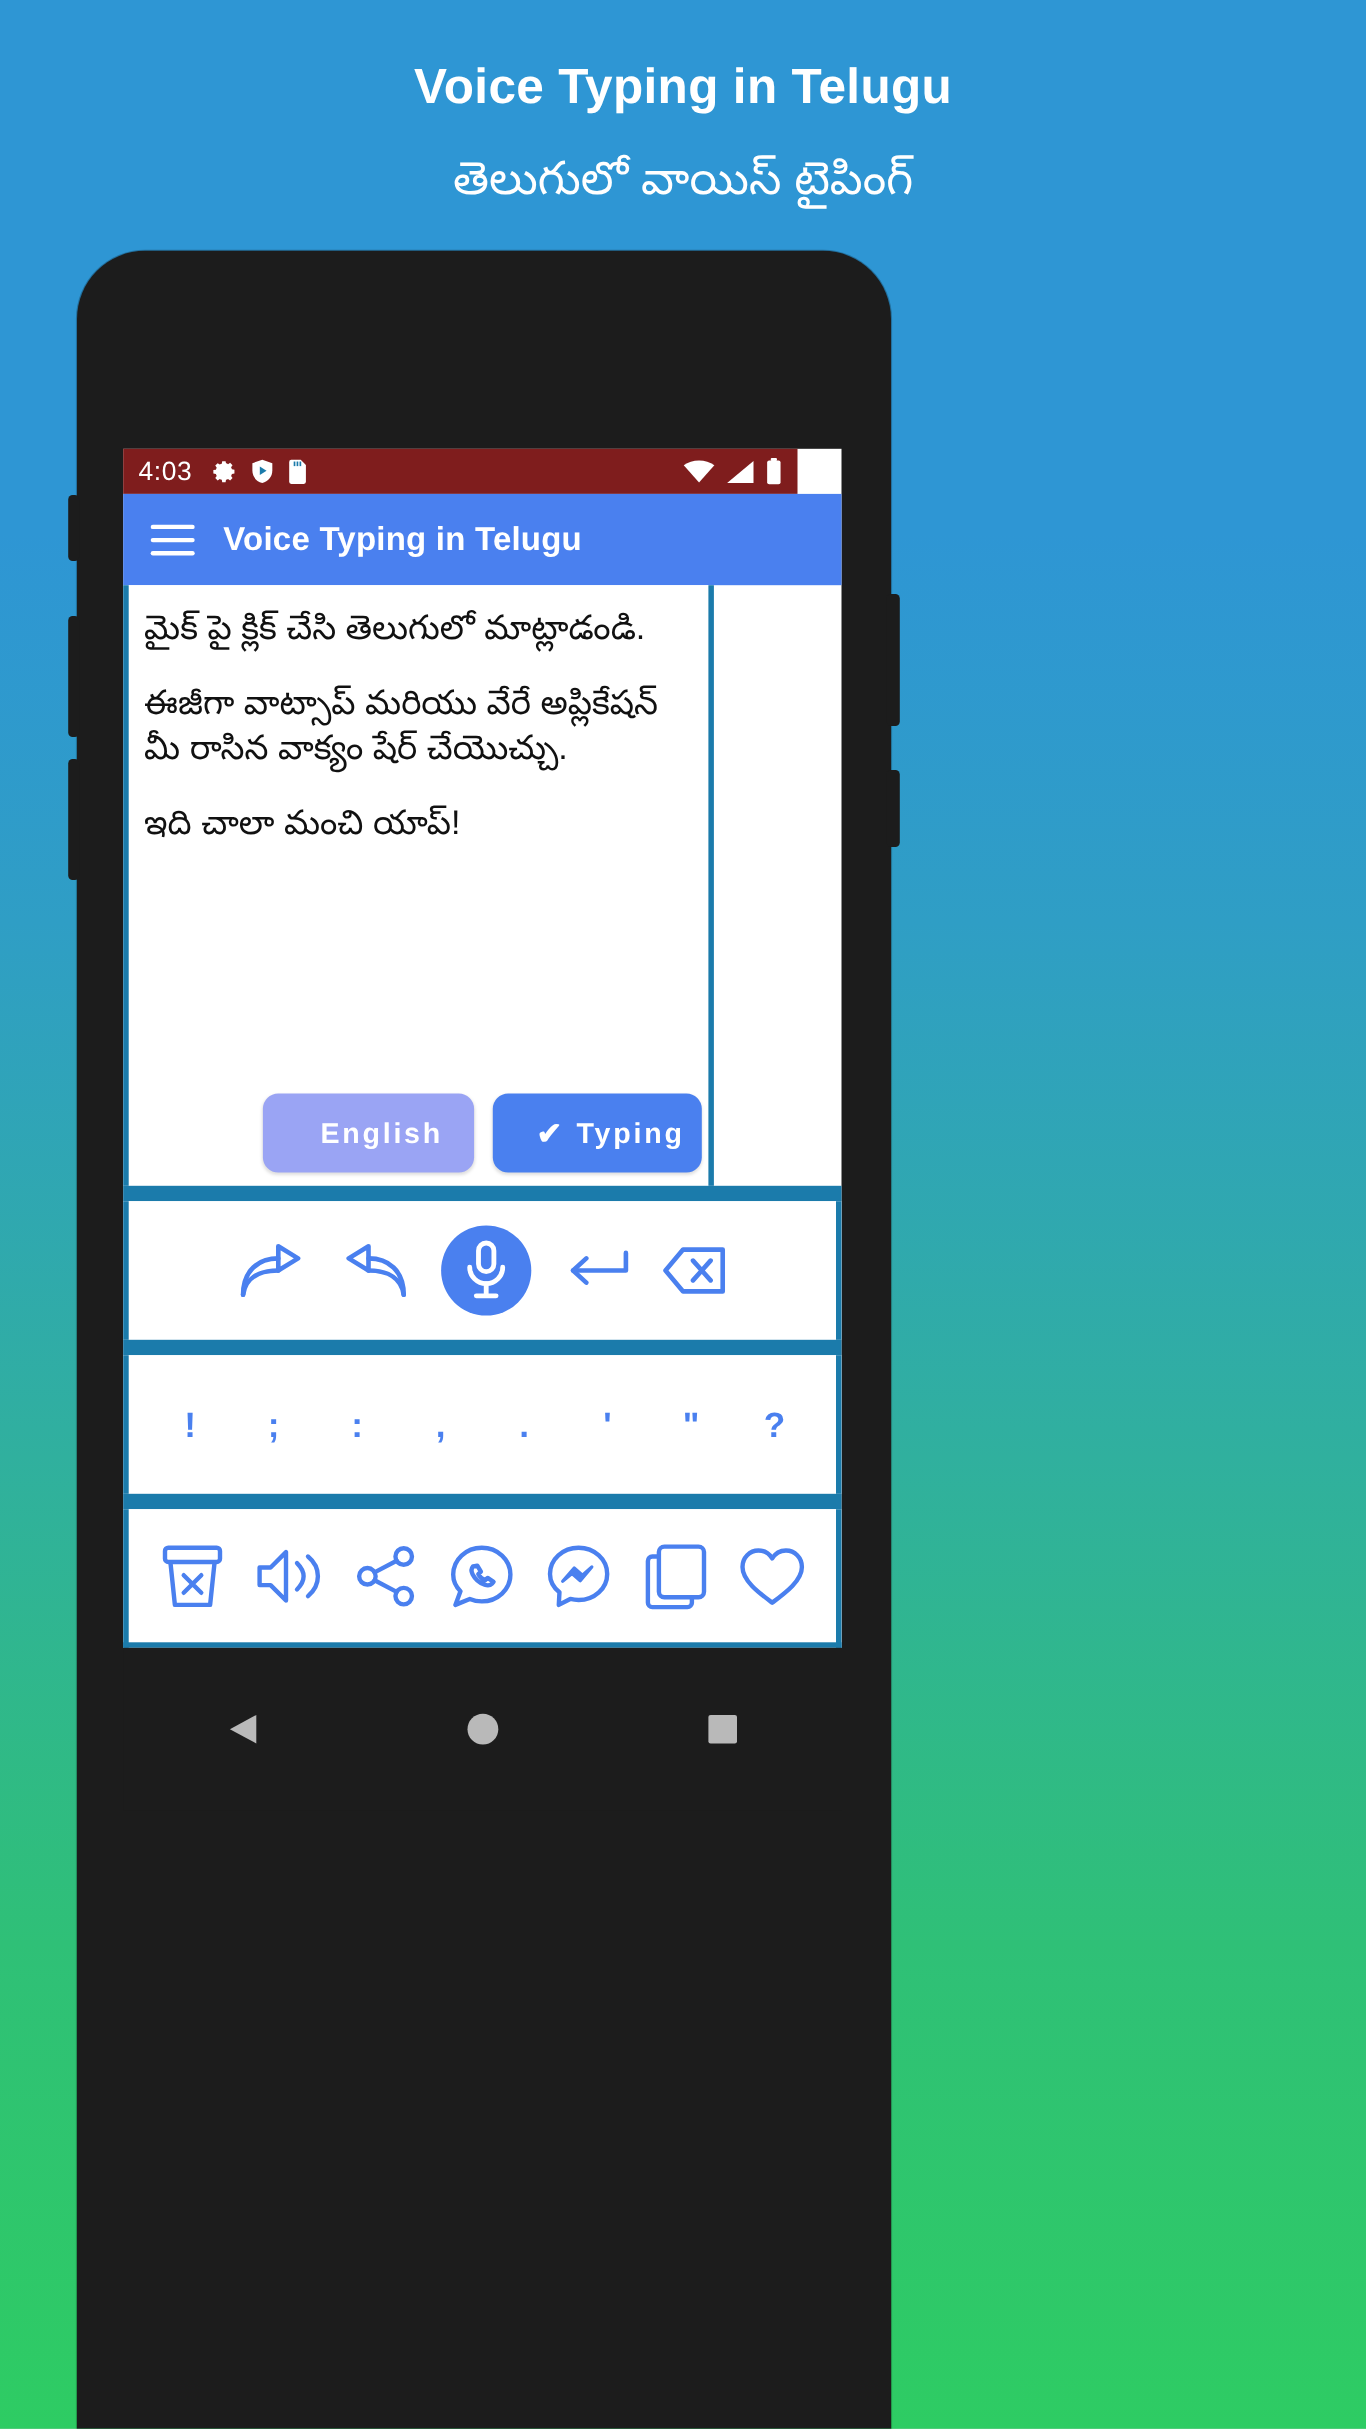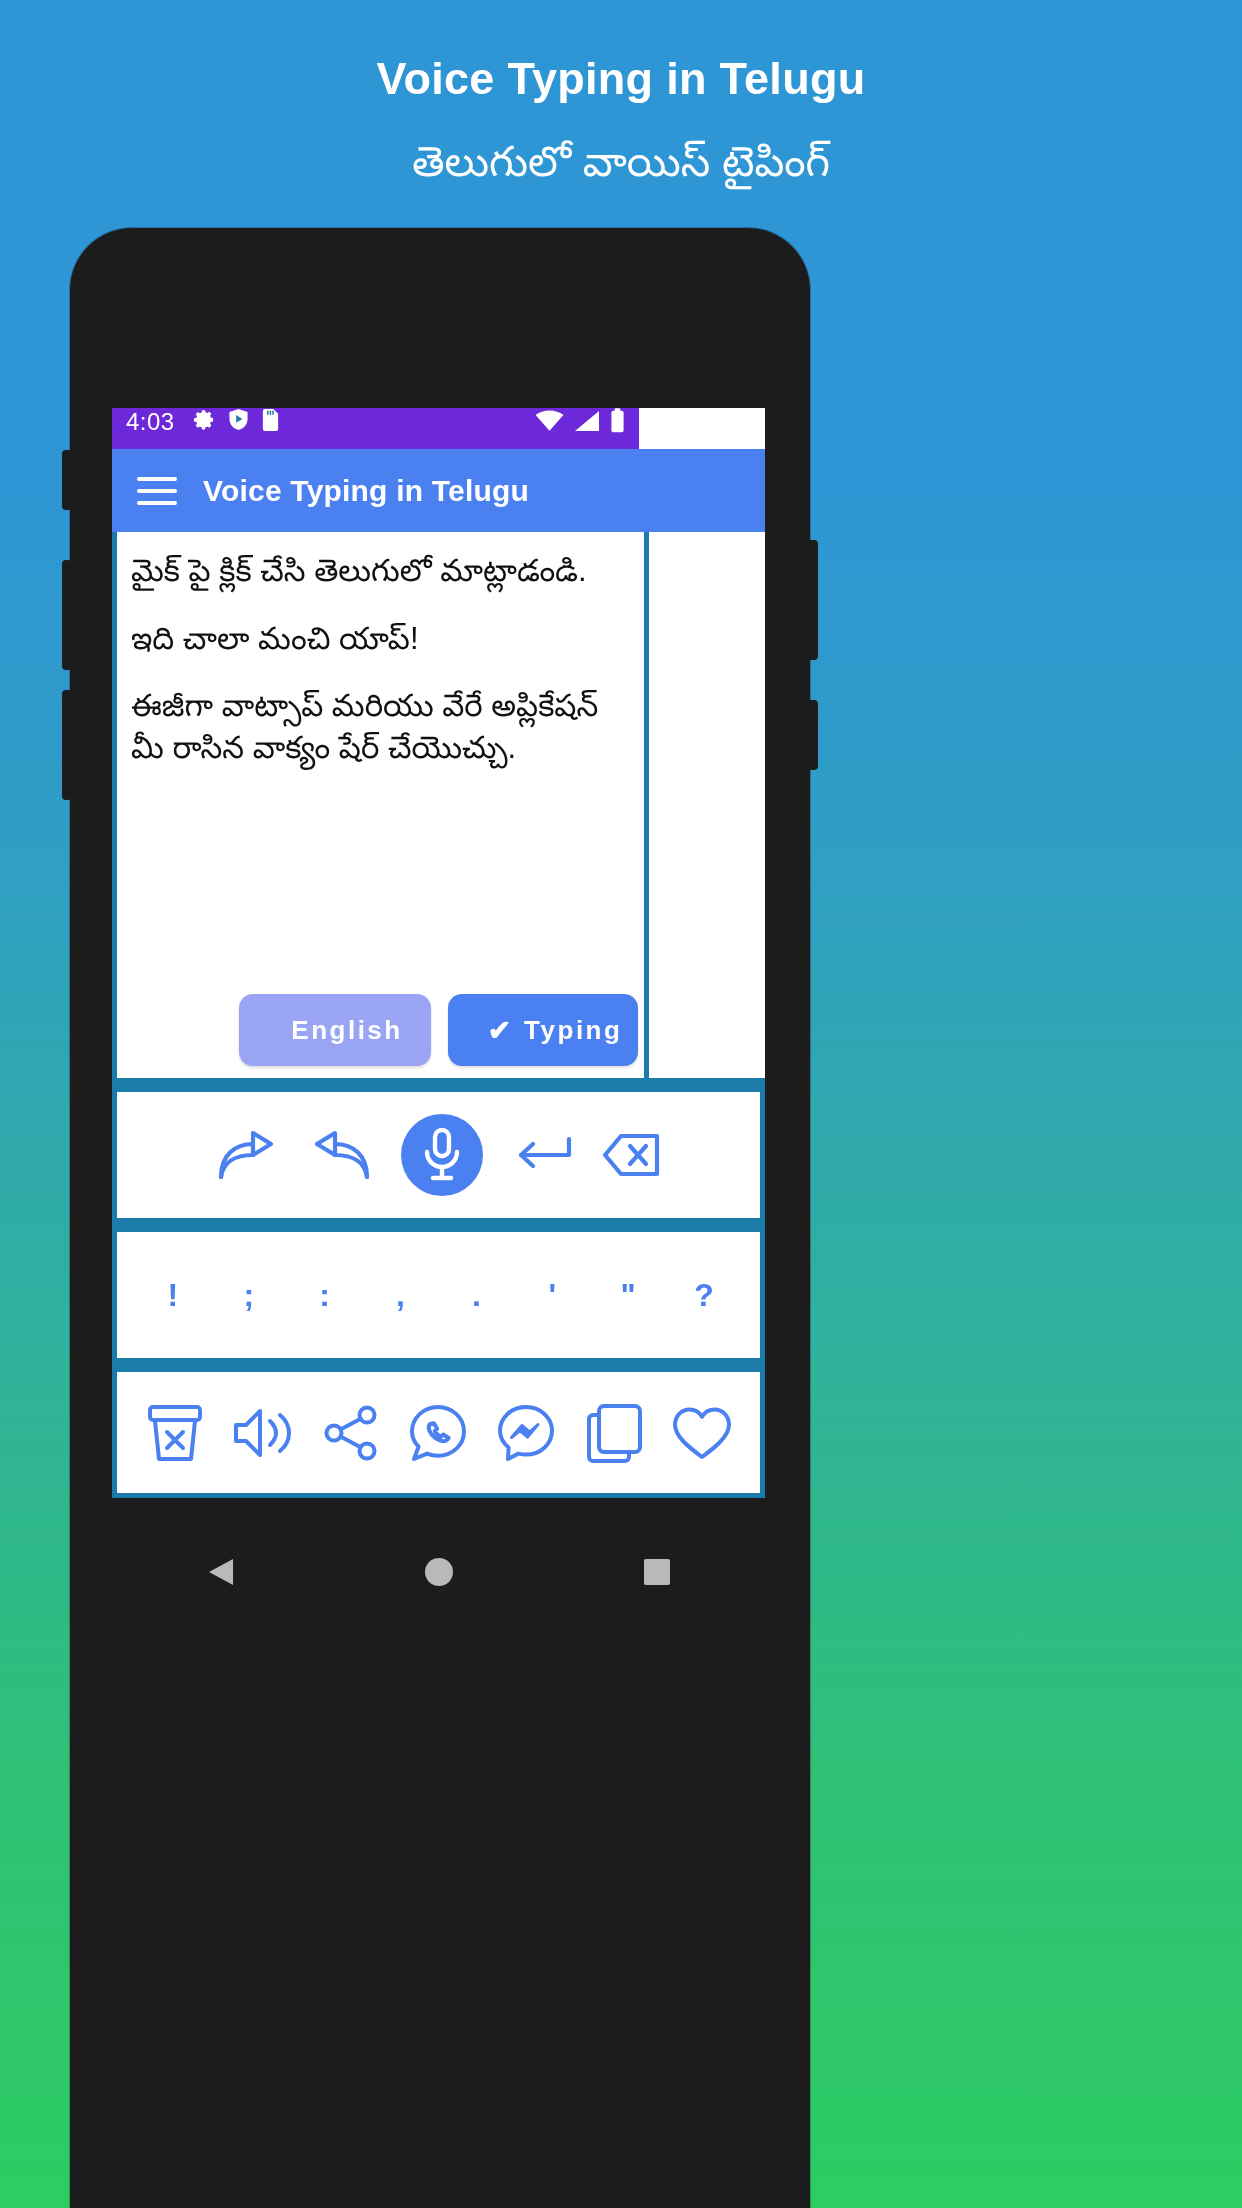--- a/index.html
+++ b/index.html
@@ -54,23 +54,23 @@
     left: 112px; top: 408px;
     width: 653px; height: 1090px;
     background: #ffffff;
     overflow: hidden;
   }
   
 
   
   #statusbar {
     position: absolute; left: 112px; top: 408px;
-    width: 527px; height: 41px;
-    background: #6d28d9;
-    display: flex; align-items: flex-start;
+    width: 613px; height: 41px;
+    background: #7f1d1d;
+    display: flex; align-items: center;
     padding: 0 14px;
     color: #ffffff;
   }
   #statusbar .clock { font-size: 24px; font-weight: normal; letter-spacing: .5px; }
   #statusbar .sb-icons-left { display: flex; align-items: center; gap: 12px; margin-left: 18px; }
   #statusbar .spacer { flex: 1 1 auto; }
   #statusbar .sb-icons-right { display: flex; align-items: center; gap: 10px; }
   .sb-ico svg { display: block; }
 
   
@@ -247,22 +247,22 @@
   <span class="burger">
     <i></i>
     <i></i>
     <i></i>
   </span>
   <span class="title">Voice Typing in Telugu</span>
 </div>
 
 <div id="textcard">
   <p>మైక్ పై క్లిక్ చేసి తెలుగులో మాట్లాడండి.</p>
+  <p>ఈజీగా వాట్సాప్ మరియు వేరే అప్లికేషన్ మీ రాసిన వాక్యం షేర్ చేయొచ్చు.</p>
   <p>ఇది చాలా మంచి యాప్!</p>
-  <p>ఈజీగా వాట్సాప్ మరియు వేరే అప్లికేషన్ మీ రాసిన వాక్యం షేర్ చేయొచ్చు.</p>
 </div>
 
 <div id="langrow">
   <button class="langbtn" id="btn-english">
     <span>English</span>
   </button>
   <button class="langbtn" id="btn-telugu">
     <span class="check">✔</span>
     <span>Typing</span>
   </button>

